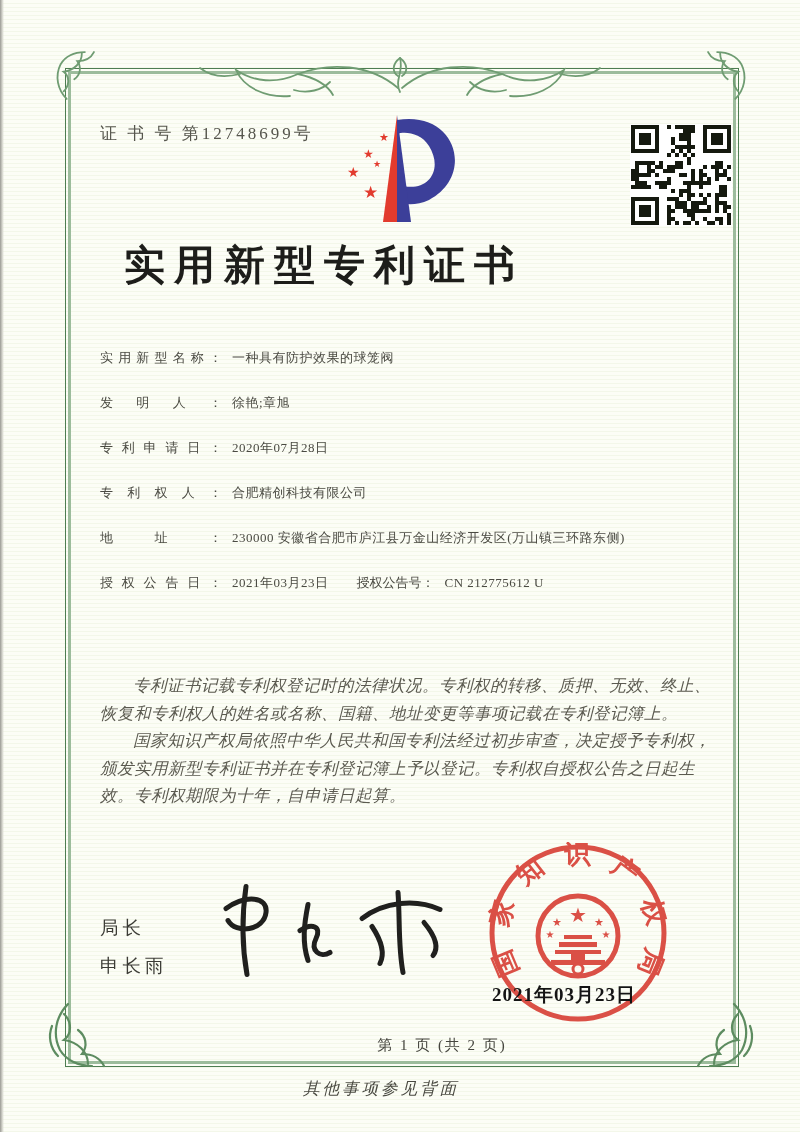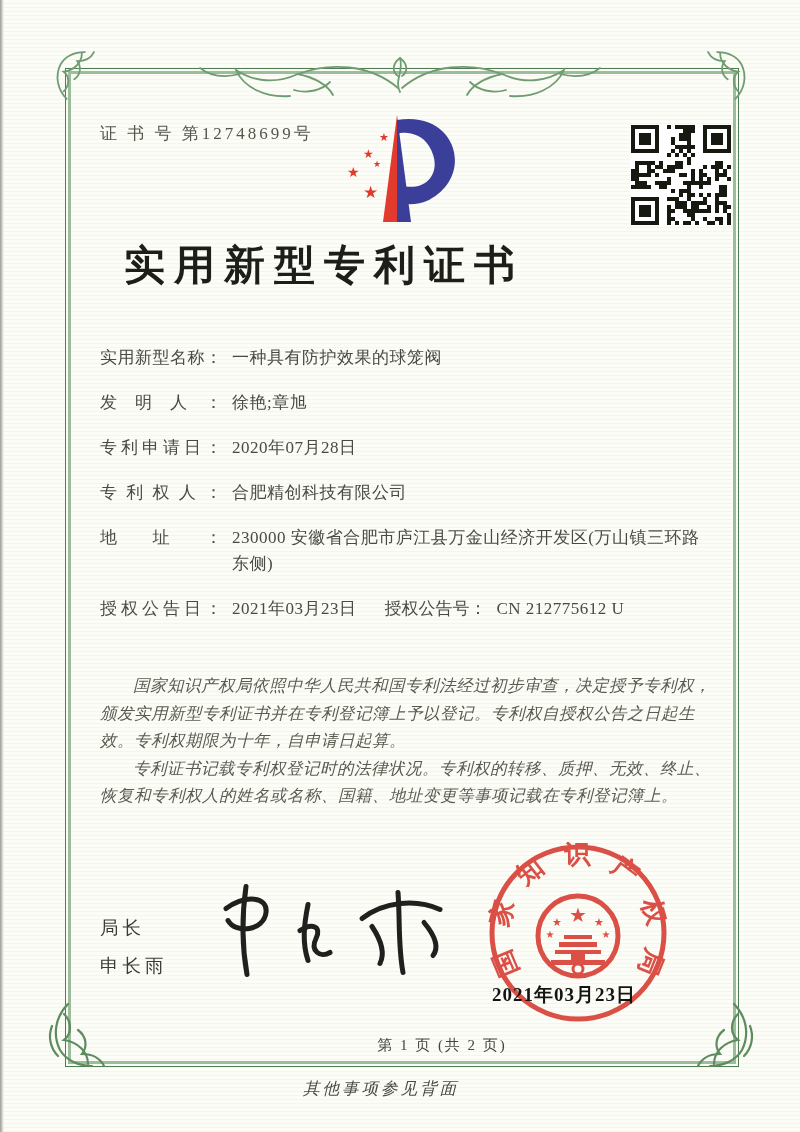--- a/index.html
+++ b/index.html
@@ -18,21 +18,21 @@
   .frame-inner{position:absolute;left:2px;top:2px;right:2px;bottom:2px;
     border:3px solid #9cbc9c;}
   .deco{position:absolute;pointer-events:none;}
   .cert-no{position:absolute;left:100px;top:122px;font-size:17px;letter-spacing:3px;color:#55554c;}
   .logo{position:absolute;left:333px;top:110px;width:132px;height:126px;}
   .logo .star{position:absolute;color:#e23b2e;line-height:1;}
   .qr{position:absolute;left:630px;top:124px;width:100px;height:100px;background:#fff;padding:1px;}
   .title{position:absolute;left:0;top:238px;width:648px;margin:0;text-align:center;
     font-size:41px;font-weight:600;letter-spacing:9px;color:#1d1d1a;}
   .fields{position:absolute;left:100px;top:345px;width:612px;}
-  .row{display:flex;margin-bottom:19px;font-size:17px;line-height:26px;color:#4a4a42;}
+  .row{display:flex;margin-bottom:19px;font-size:13px;line-height:26px;color:#4a4a42;}
   .lbl{display:inline-block;width:122px;flex:0 0 122px;text-align:justify;text-align-last:justify;
     -moz-text-align-last:justify;margin-right:10px;}
   .val{flex:1;letter-spacing:.5px;}
   .row.grant .val{flex:0 0 auto;}
   .row.grant .lbl2{margin-left:28px;flex:0 0 auto;width:auto;text-align:right;text-align-last:auto;}
   .paras{position:absolute;left:100px;top:672px;width:614px;font-size:16.5px;line-height:27.5px;
     color:#5b5a50;font-style:italic;}
   .paras p{margin:0;text-indent:2em;letter-spacing:.5px;}
   .signoff{position:absolute;left:100px;top:915px;font-size:18.5px;letter-spacing:4px;color:#3c3c36;}
   .signoff div{margin-bottom:13px;}
@@ -343,22 +343,22 @@
     </div>
     <div class="row grant">
       <span class="lbl">授权公告日：</span>
       <span class="val">2021年03月23日</span>
       <span class="lbl lbl2">授权公告号：</span>
       <span class="val">CN 212775612 U</span>
     </div>
   </div>
 
   <div class="paras">
+    <p>专利证书记载专利权登记时的法律状况。专利权的转移、质押、无效、终止、恢复和专利权人的姓名或名称、国籍、地址变更等事项记载在专利登记簿上。</p>
     <p>国家知识产权局依照中华人民共和国专利法经过初步审查，决定授予专利权，颁发实用新型专利证书并在专利登记簿上予以登记。专利权自授权公告之日起生效。专利权期限为十年，自申请日起算。</p>
-    <p>专利证书记载专利权登记时的法律状况。专利权的转移、质押、无效、终止、恢复和专利权人的姓名或名称、国籍、地址变更等事项记载在专利登记簿上。</p>
   </div>
 
   <div class="signoff">
     <div>局长</div>
     <div>申长雨</div>
   </div>
 
   <svg class="signature" width="240" height="115" viewBox="0 0 240 110">
     <g stroke="#20201e" stroke-width="5" fill="none" stroke-linecap="round" stroke-linejoin="round">
       <path d="M34,12 C30,40 30,72 35,100"></path>

